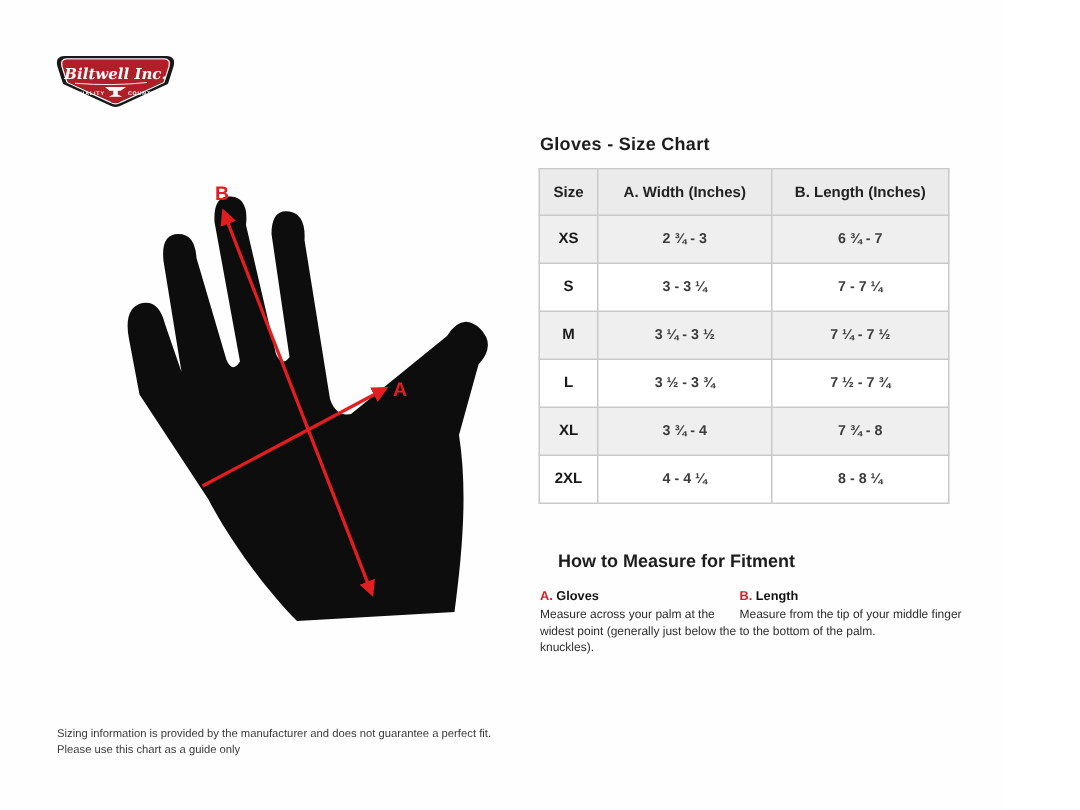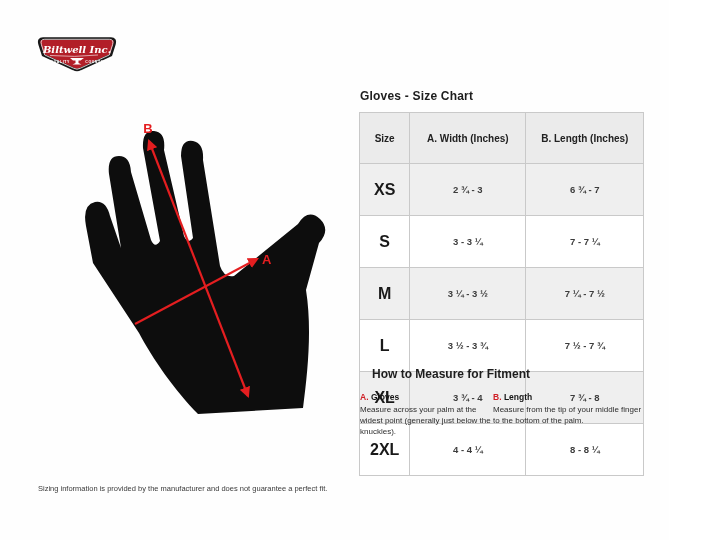--- a/index.html
+++ b/index.html
@@ -14,26 +14,26 @@
   
   .hand { position:absolute; left:72px; top:108px; width:270px; height:320px; }
 
   
   .chart-title {
     position:absolute; left:360px; top:89px;
     font-size:12px; font-weight:bold; color:#1d1d1d; letter-spacing:0.2px;
   }
   .size-table { position:absolute; left:359px; top:112px; border-collapse:collapse; }
   .size-table th, .size-table td {
-    border:1px solid #c9c9c9; text-align:center; vertical-align:middle; padding:10px;
+    border:1px solid #c9c9c9; text-align:center; vertical-align:middle; padding:0;
   }
   .size-table th { height:30px; font-size:10px; color:#222; background:#ebebeb; font-weight:bold; }
   .size-table td { height:31px; font-size:9.5px; color:#3c3c3c; font-weight:bold; background:#ffffff; }
   .size-table tbody tr:nth-child(odd) td { background:#efefef; }
-  .size-table td.size-cell { font-size:16px; color:#191919; }
+  .size-table td.size-cell { font-size:10px; color:#191919; }
 
   
   .measure { position:absolute; left:360px; top:367px; width:288px; }
   .measure-title { font-size:12px; font-weight:bold; color:#1d1d1d; margin:0 0 11px 12px; }
   .measure-cols { display:flex; }
   .measure-item-a { width:133px; }
   .measure-item-b { flex:1; }
   .measure-head { font-size:8.5px; font-weight:bold; color:#141414; margin-bottom:3px; }
   .measure-key { color:#d02027; }
   .measure-desc { font-size:8px; line-height:1.35; color:#2d2d2d; }
@@ -163,15 +163,16 @@
           <span class="measure-key">B.</span>
           <span>Length</span>
         </div>
         <div class="measure-desc">Measure from the tip of your middle finger to the bottom of the palm.</div>
       </div>
     </div>
   </div>
 
   <div class="footnote">
     <div>Sizing information is provided by the manufacturer and does not guarantee a perfect fit.</div>
+    <div>Please use this chart as a guide only</div>
   </div>
 
 </div>
 
 </body></html>

